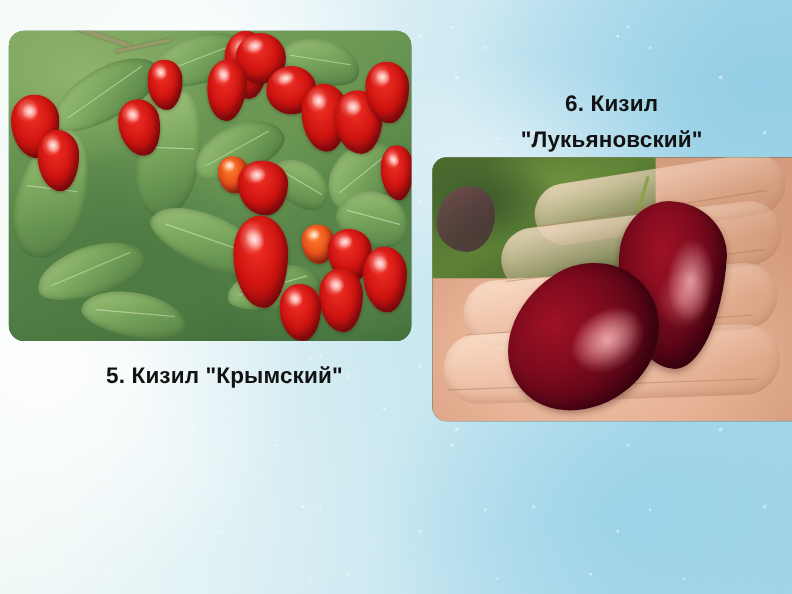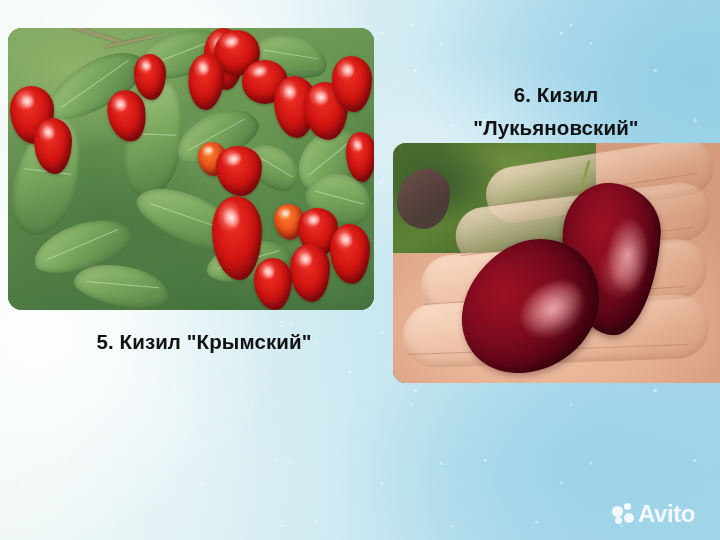--- a/index.html
+++ b/index.html
@@ -400,23 +400,14 @@
     </div>
   </div>
 
   <div class="caption" id="caption-left">5. Кизил "Крымский"</div>
 
   <div class="caption" id="caption-right">
     <span class="line">6. Кизил</span>
     <span class="line">"Лукьяновский"</span>
   </div>
 
-  <div id="watermark">
-    <span class="wm-dots">
-      <i class="d1"></i>
-        <i class="d2"></i>
-        <i class="d3"></i>
-        <i class="d4"></i>
-    </span>
-    <span class="wm-text">Avito</span>
-  </div>
 
 </div>
 
 </body></html>

